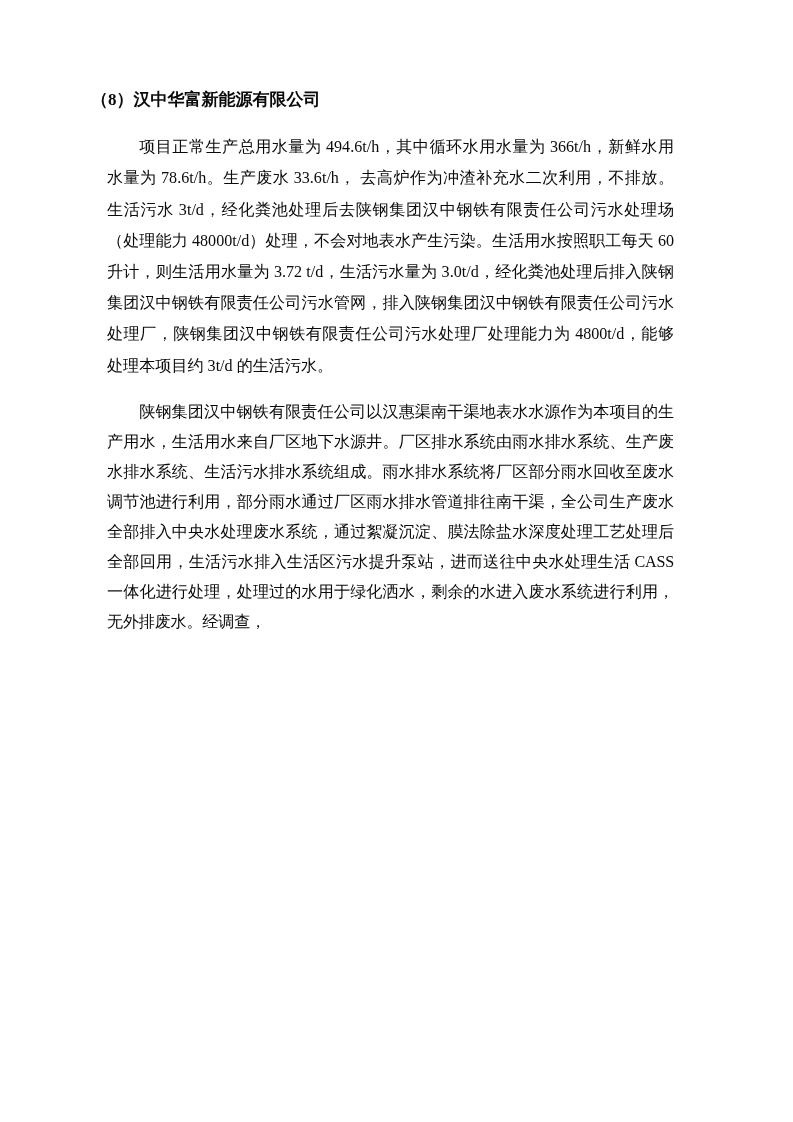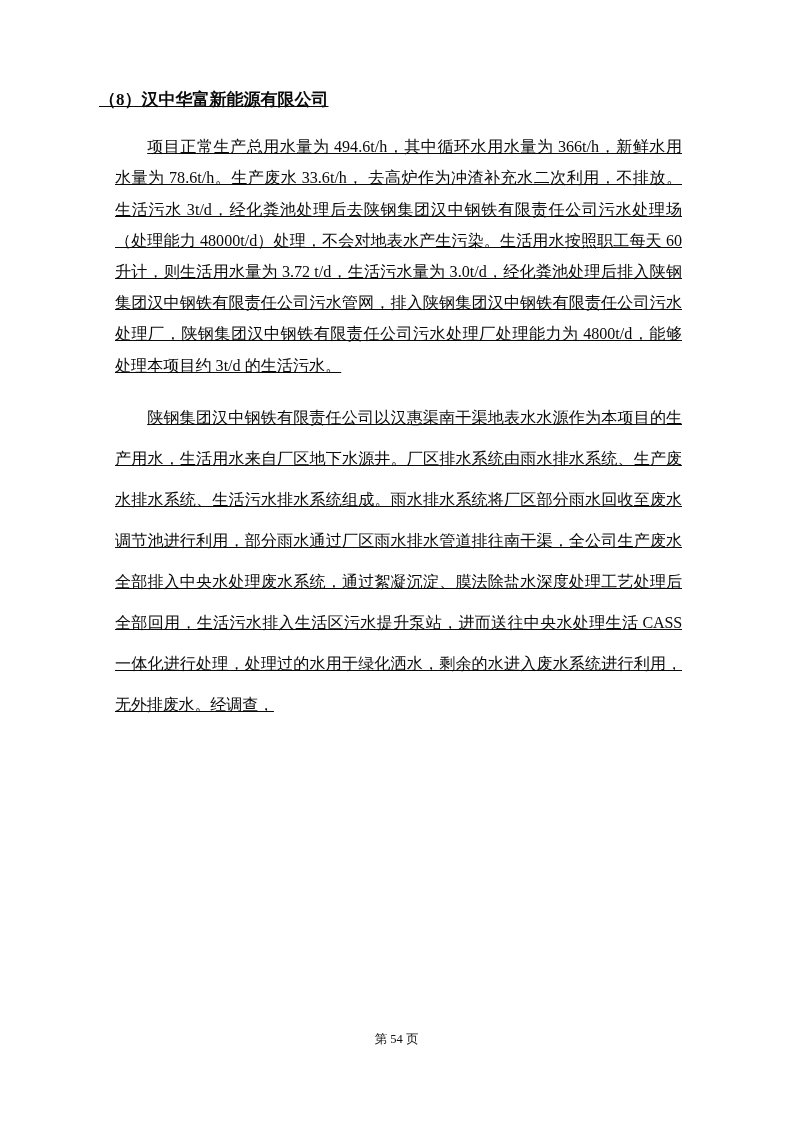--- a/index.html
+++ b/index.html
@@ -12,45 +12,44 @@
     width: 793px;
     height: 1122px;
     background: #ffffff;
     color: #0a0a0a;
     font-family: "Liberation Serif", "DejaVu Serif", serif;
     overflow: hidden;
     margin: 0 auto;
   }
   .content {
     position: absolute;
-    left: 99px;
+    left: 91px;
     top: 84px;
     width: 599px;
-    text-decoration: underline;
   }
   .heading {
     font-size: 17px;
     font-weight: bold;
     line-height: 31.2px;
     margin: 0;
     text-align: left;
     white-space: nowrap;
   }
   .para {
     font-size: 16.1px;
     line-height: 31.2px;
     margin: 16px;
     text-align: justify;
     text-indent: 2em;
     word-break: break-all;
     overflow-wrap: anywhere;
   }
   .para.wide {
     
-    line-height: 41px;
+    line-height: 30px;
     letter-spacing: -0.2px;
   }
   .footer {
     position: absolute;
     left: 0;
     top: 1031px;
     width: 793px;
     text-align: center;
     font-size: 12.5px;
     color: #111111;
@@ -67,14 +66,13 @@
     <p class="para">项目正常生产总用水量为 494.6t/h，其中循环水用水量为 366t/h，新鲜水用水量为 78.6t/h。生产废水 33.6t/h， 去高炉作为冲渣补充水二次利用，不排放。生活污水 3t/d，经化粪池处理后去陕钢集团汉中钢铁有限责任公司污水处理场（处理能力 48000t/d）处理，不会对地表水产生污染。生活用水按照职工每天 60 升计，则生活用水量为 3.72 t/d，生活污水量为 3.0t/d，经化粪池处理后排入陕钢集团汉中钢铁有限责任公司污水管网，排入陕钢集团汉中钢铁有限责任公司污水处理厂，陕钢集团汉中钢铁有限责任公司污水处理厂处理能力为 4800t/d，能够处理本项目约 3t/d 的生活污水。</p>
 
 
 
 
 
     <p class="para wide">陕钢集团汉中钢铁有限责任公司以汉惠渠南干渠地表水水源作为本项目的生产用水，生活用水来自厂区地下水源井。厂区排水系统由雨水排水系统、生产废水排水系统、生活污水排水系统组成。雨水排水系统将厂区部分雨水回收至废水调节池进行利用，部分雨水通过厂区雨水排水管道排往南干渠，全公司生产废水全部排入中央水处理废水系统，通过絮凝沉淀、膜法除盐水深度处理工艺处理后全部回用，生活污水排入生活区污水提升泵站，进而送往中央水处理生活 CASS 一体化进行处理，处理过的水用于绿化洒水，剩余的水进入废水系统进行利用，无外排废水。经调查，</p>
 
   </div>
 
-  <div class="footer">第 54 页</div>
 </div>
 
 </body></html>

